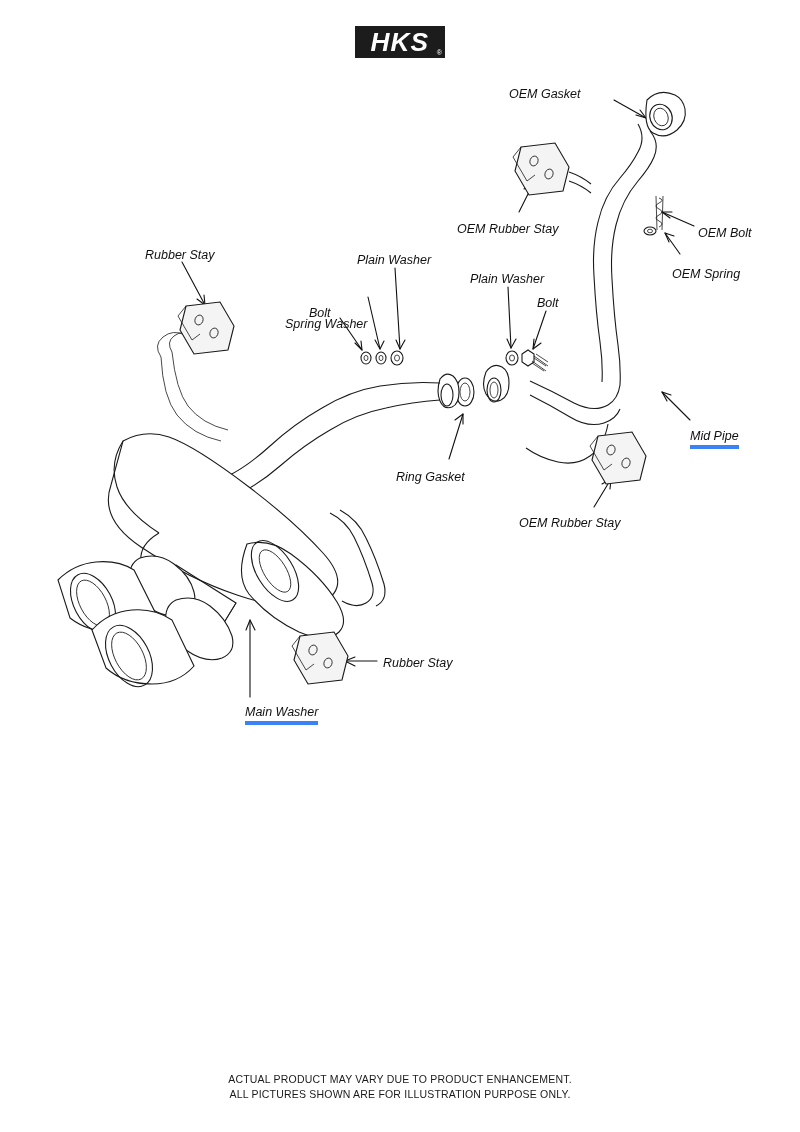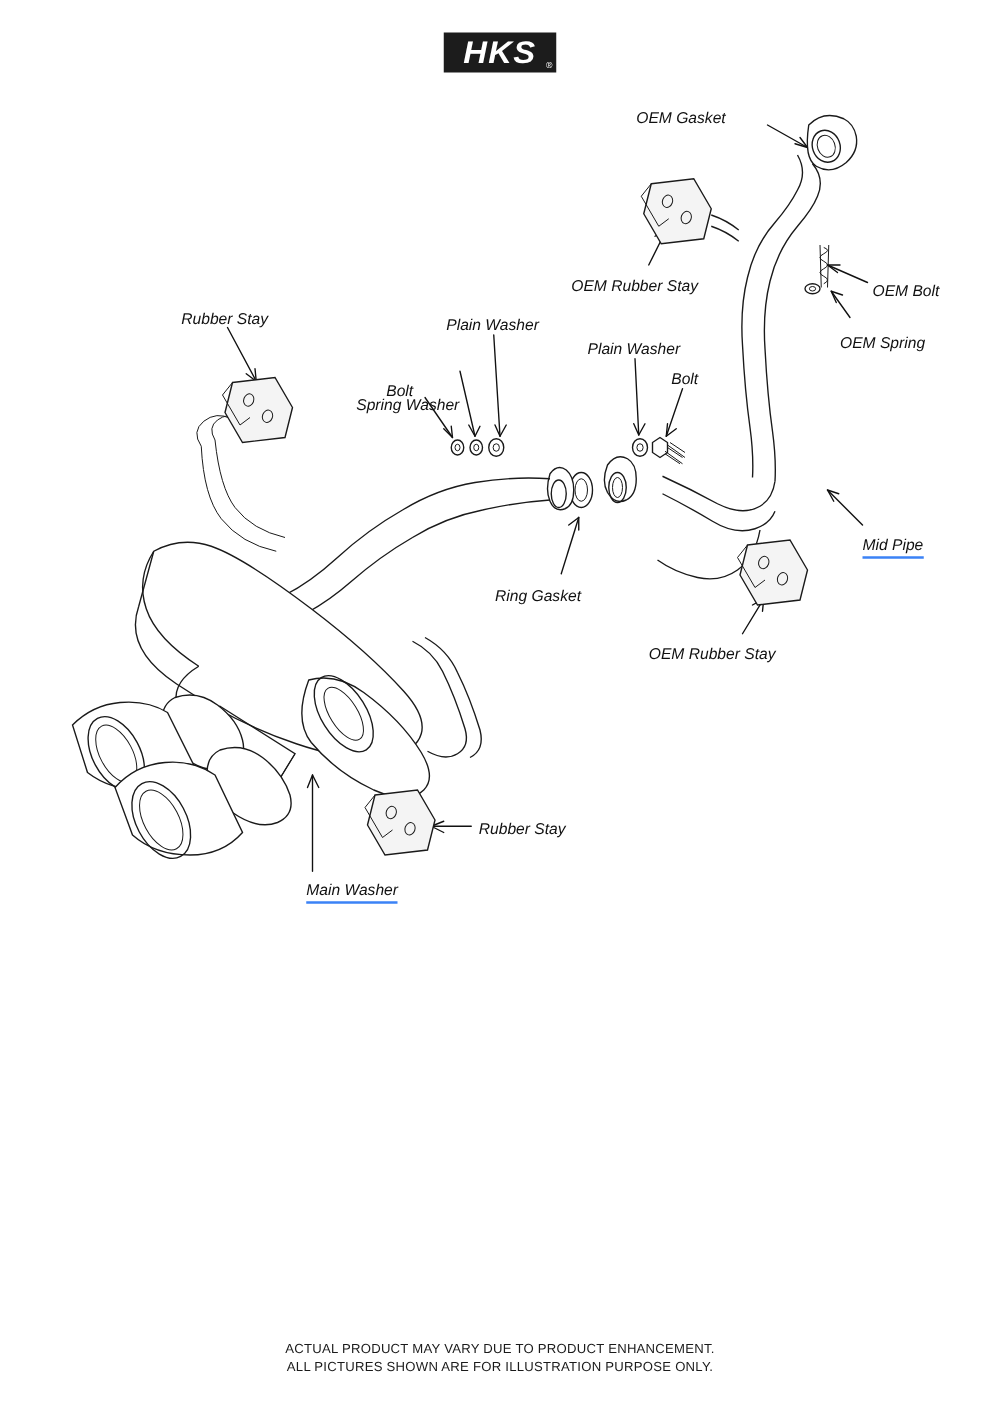--- a/index.html
+++ b/index.html
@@ -52,21 +52,21 @@
   
   .label {
     position: absolute;
     font-size: 12.5px;
     color: #111111;
     white-space: nowrap;
     line-height: 1.2;
     font-style: italic;
   }
   .label.underline {
-    border-bottom: 2px solid #3b82f6;
+    border-bottom: 4px solid #3b82f6;
     padding-bottom: 1px;
   }
   
   .footer {
     position: absolute;
     left: 0;
     right: 0;
     top: 1072px;
     text-align: center;
     font-size: 10.5px;

